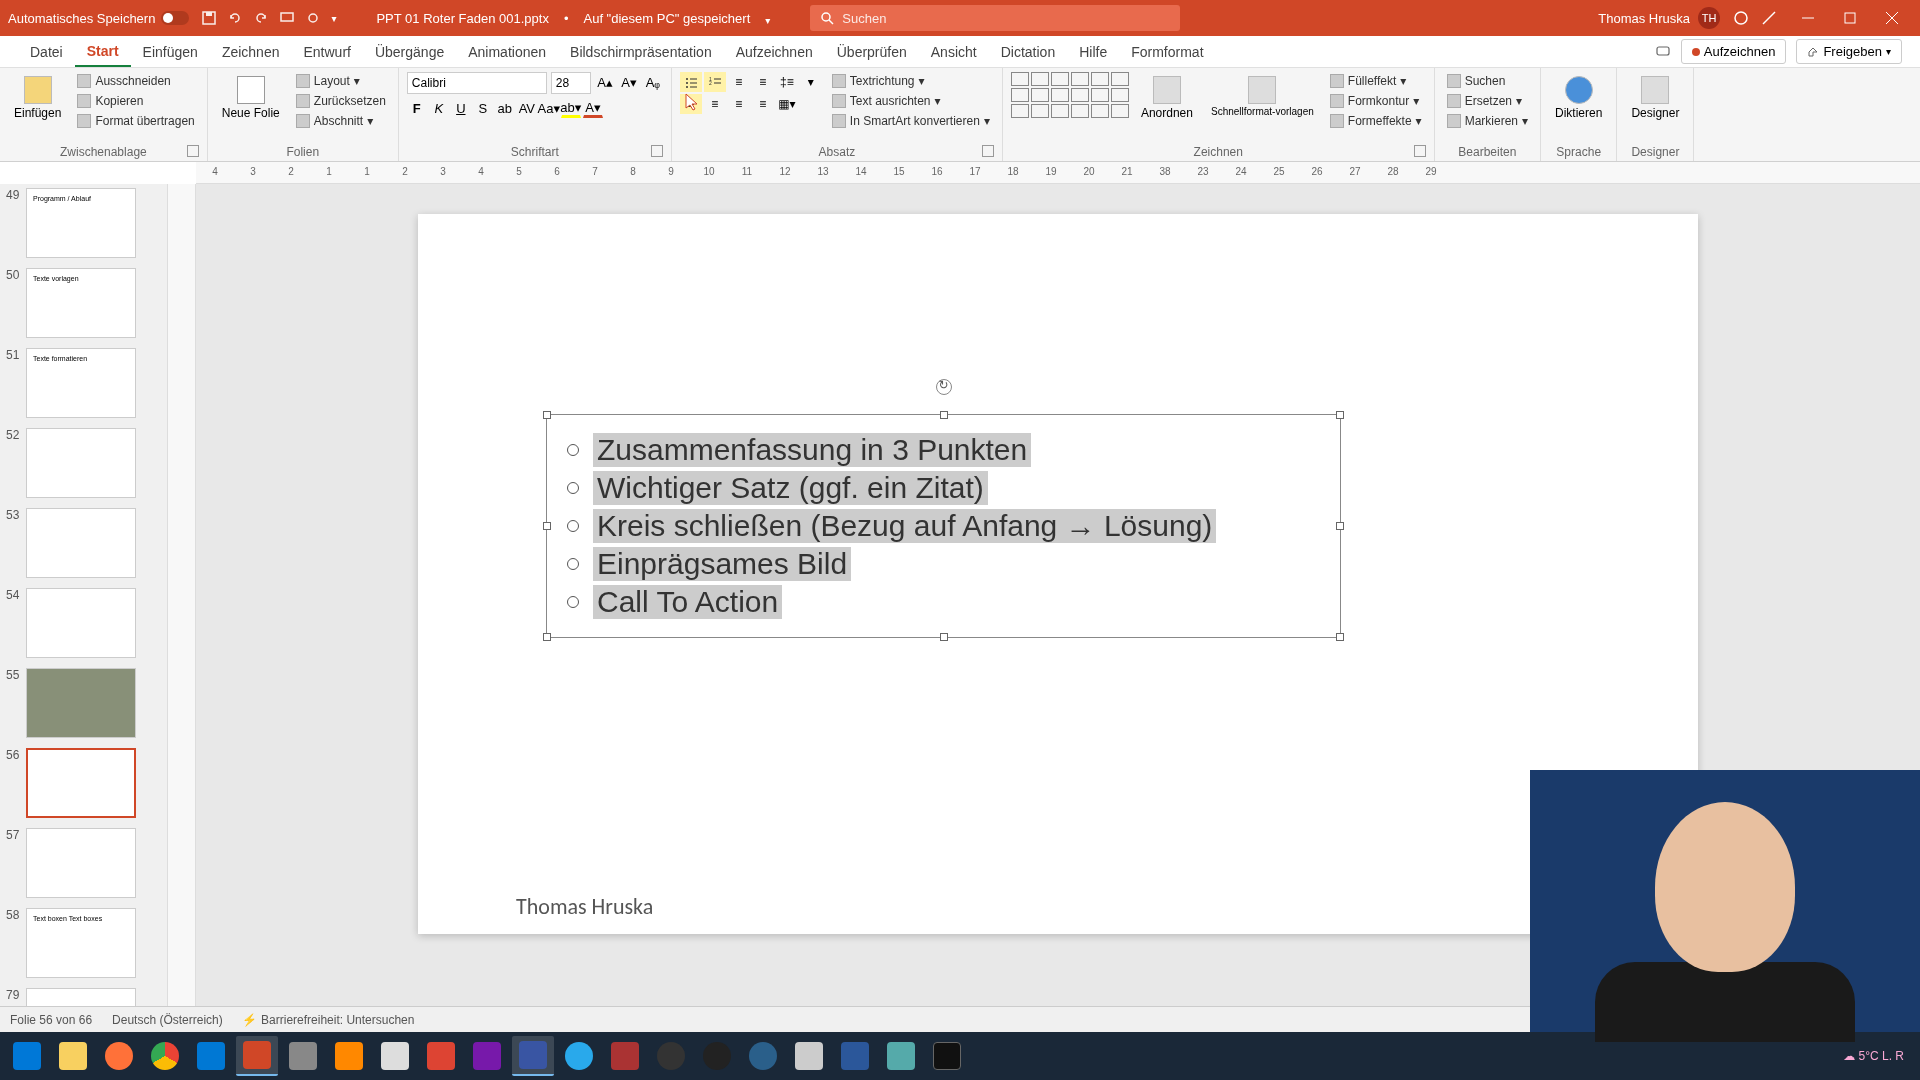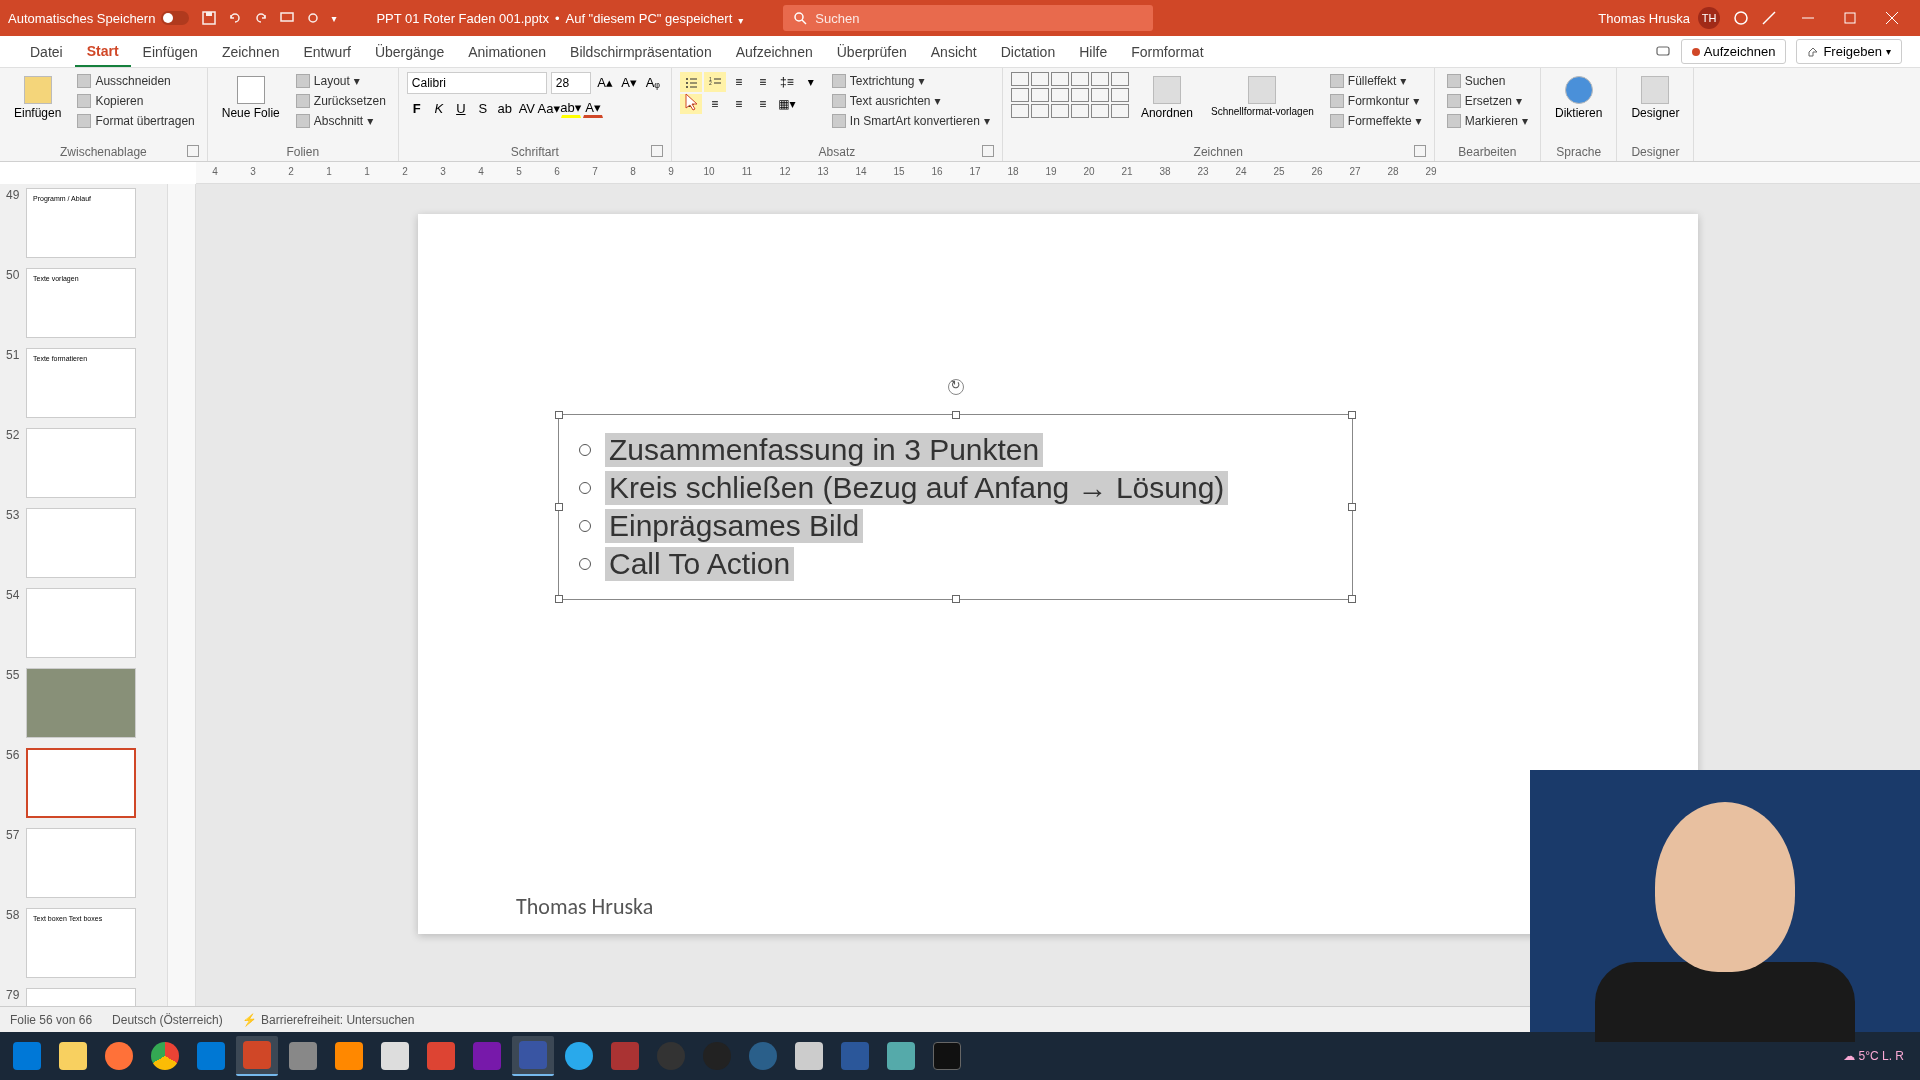--- a/index.html
+++ b/index.html
@@ -5,21 +5,21 @@
 * { margin: 0; padding: 0; box-sizing: border-box; font-family: 'Segoe UI', Arial, sans-serif; }
 body { background: #fff; overflow: hidden; width: 1920px; height: 1080px; position: relative; }
 
 
 .title-bar { height: 36px; background: #D04727; display: flex; align-items: center; color: #fff; font-size: 13px; padding: 0 8px; }
 .title-bar .autosave { display: flex; align-items: center; gap: 6px; }
 .title-bar .toggle { width: 28px; height: 14px; background: #b03a1e; border-radius: 7px; position: relative; }
 .title-bar .toggle::after { content: ''; position: absolute; left: 2px; top: 2px; width: 10px; height: 10px; background: #fff; border-radius: 50%; }
 .title-bar .qat { display: flex; gap: 10px; margin-left: 12px; align-items: center; }
 .title-bar .qat-icon { width: 16px; height: 16px; opacity: 0.9; cursor: pointer; }
-.title-bar .doc-title { margin-left: 40px; display: flex; align-items: flex-end; gap: 6px; }
+.title-bar .doc-title { margin-left: 40px; display: flex; align-items: flex-end; gap: 15px; }
 .title-bar .search-box { margin-left: 40px; background: #E86A4D; height: 26px; width: 370px; border-radius: 3px; display: flex; align-items: center; padding: 0 10px; gap: 8px; }
 .title-bar .search-box input { background: transparent; border: none; color: #fff; outline: none; flex: 1; font-size: 13px; }
 .title-bar .search-box input::placeholder { color: #fff; opacity: 0.85; }
 .title-bar .spacer { flex: 1; }
 .title-bar .user { display: flex; align-items: center; gap: 8px; margin-right: 12px; }
 .title-bar .user-badge { width: 22px; height: 22px; border-radius: 50%; background: #a02a18; display: flex; align-items: center; justify-content: center; font-size: 11px; }
 .title-bar .win-controls { display: flex; gap: 2px; }
 .title-bar .win-btn { width: 40px; height: 36px; display: flex; align-items: center; justify-content: center; cursor: pointer; }
 
 
@@ -62,21 +62,21 @@
 .thumb-item { margin-bottom: 10px; }
 .thumb-num { font-size: 12px; color: #555; display: inline-block; width: 20px; vertical-align: top; }
 .thumb-slide { display: inline-block; width: 110px; height: 70px; background: #fff; border: 1px solid #ccc; vertical-align: top; font-size: 7px; padding: 6px; overflow: hidden; }
 .thumb-slide.active { border: 2px solid #D04727; }
 .thumb-slide.img { background: #889078; }
 .ruler-v { width: 28px; background: #f8f8f8; border-right: 1px solid #ddd; position: relative; }
 .slide-area { flex: 1; background: #e8e8e8; position: relative; display: flex; justify-content: center; padding-top: 30px; }
 .slide { width: 1280px; height: 720px; background: #fff; box-shadow: 0 2px 8px rgba(0,0,0,0.2); position: relative; transform: scale(1); transform-origin: top center;}
 
 
-.text-frame { position: absolute; left: 140px; top: 200px; width: 795px; border: 1px solid #888; }
+.text-frame { position: absolute; left: 128px; top: 200px; width: 795px; border: 1px solid #888; }
 .text-frame .handle { width: 8px; height: 8px; background: #fff; border: 1px solid #666; position: absolute; }
 .text-frame .h-tl { left: -4px; top: -4px; }
 .text-frame .h-tr { right: -4px; top: -4px; }
 .text-frame .h-bl { left: -4px; bottom: -4px; }
 .text-frame .h-br { right: -4px; bottom: -4px; }
 .text-frame .h-tm { left: 50%; top: -4px; margin-left: -4px; }
 .text-frame .h-bm { left: 50%; bottom: -4px; margin-left: -4px; }
 .text-frame .h-ml { left: -4px; top: 50%; margin-top: -4px; }
 .text-frame .h-mr { right: -4px; top: 50%; margin-top: -4px; }
 .text-frame .rotate { position: absolute; left: 50%; top: -36px; margin-left: -8px; width: 16px; height: 16px; border: 1px solid #888; border-radius: 50%; background: #fff; }
@@ -478,20 +478,24 @@
         <div class="handle h-bl"></div>
         <div class="handle h-bm"></div>
         <div class="handle h-br"></div>
         <div class="bullets" id="bullets">
             <div class="line">
               <span class="bul"></span>
               <span class="txt">Zusammenfassung in 3 Punkten</span>
             </div>
             <div class="line">
               <span class="bul"></span>
+              <span class="txt">Wichtiger Satz (ggf. ein Zitat)</span>
+            </div>
+            <div class="line">
+              <span class="bul"></span>
               <span class="txt">Kreis schließen (Bezug auf Anfang → Lösung)</span>
             </div>
             <div class="line">
               <span class="bul"></span>
               <span class="txt">Einprägsames Bild</span>
             </div>
             <div class="line">
               <span class="bul"></span>
               <span class="txt">Call To Action</span>
             </div>

